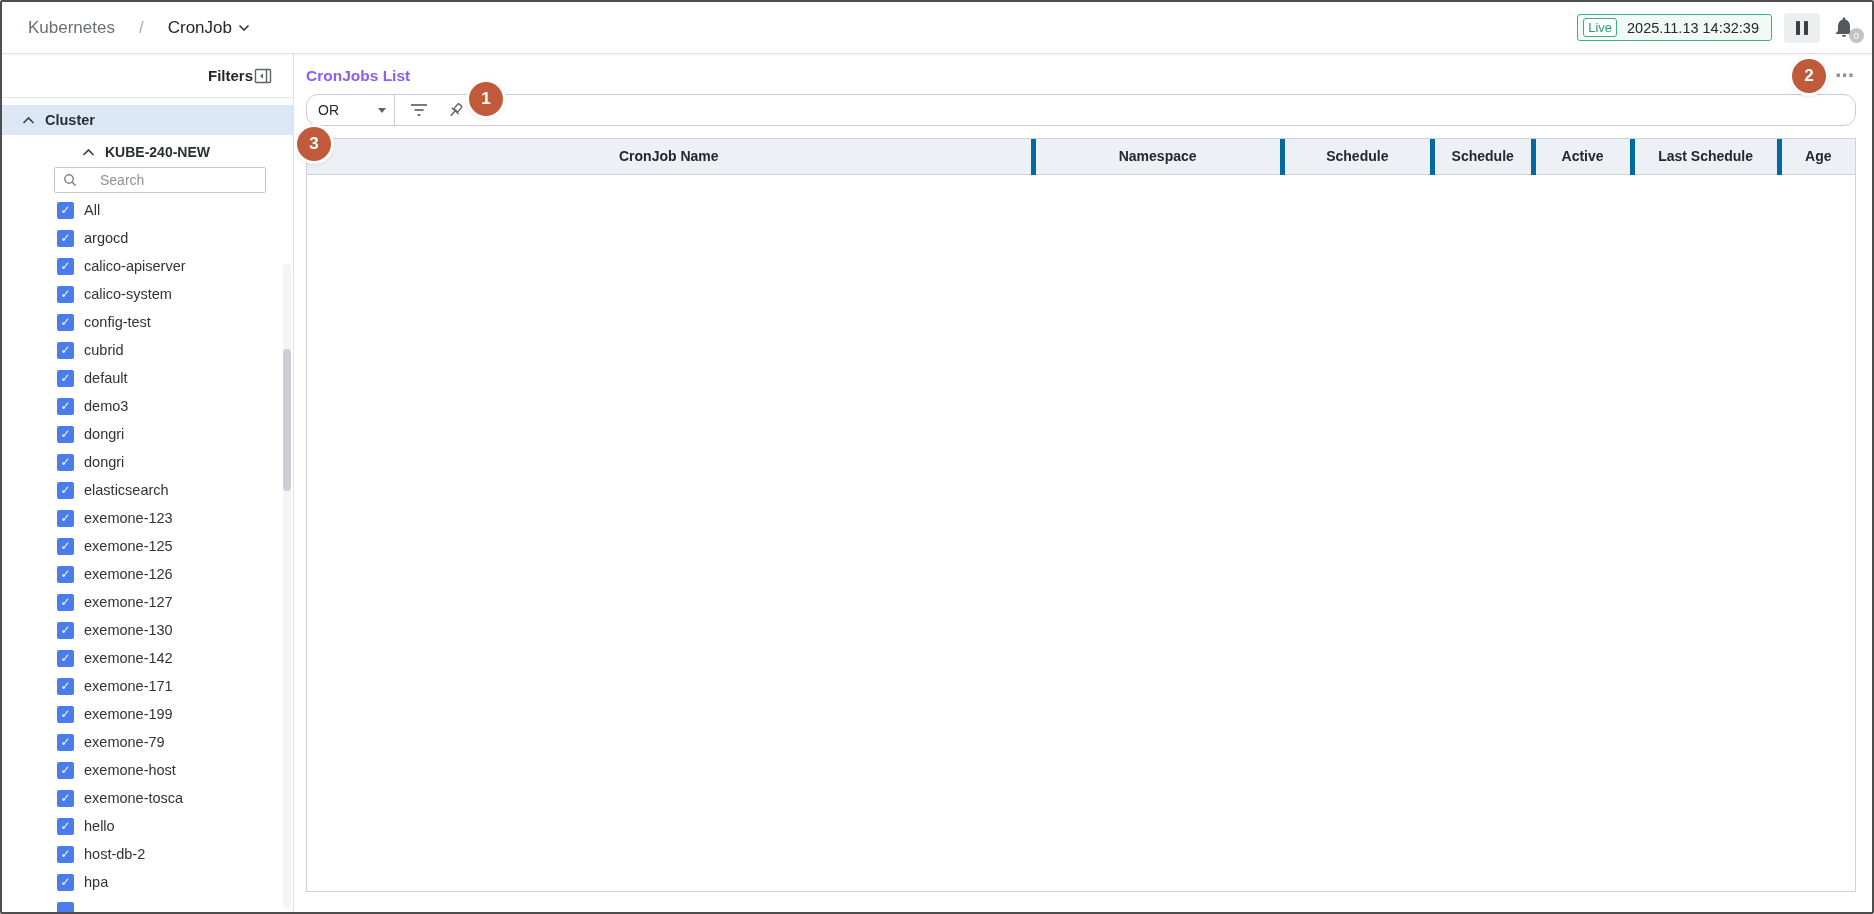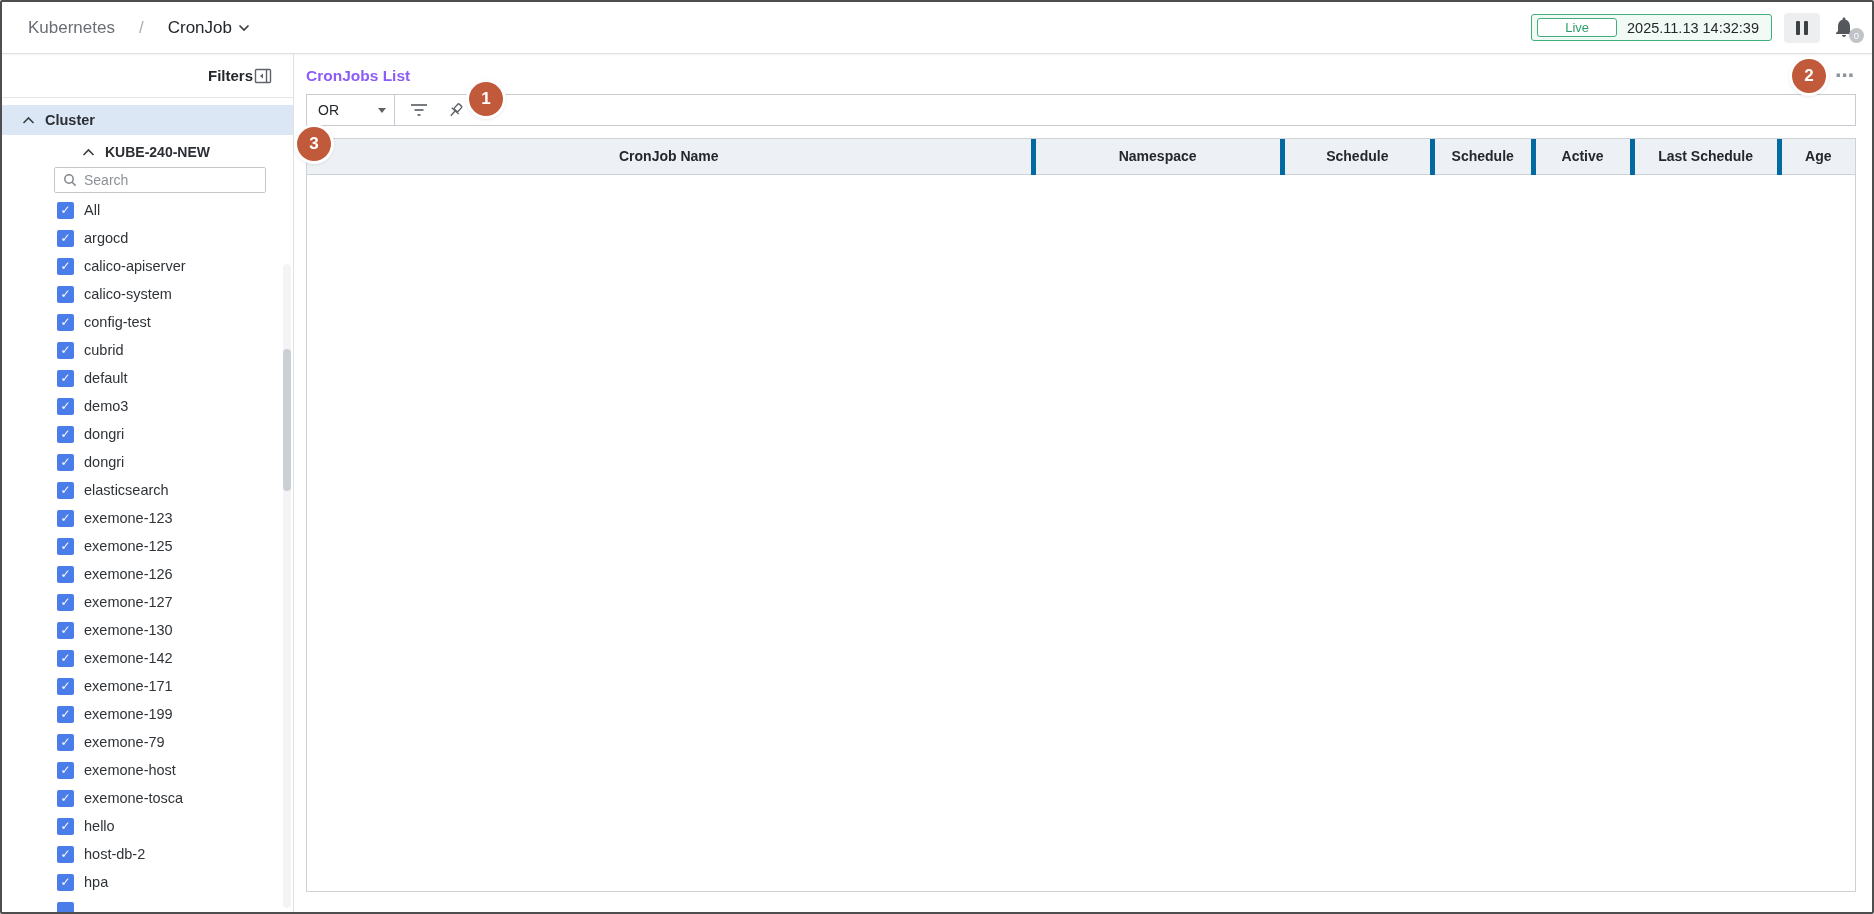--- a/index.html
+++ b/index.html
@@ -23,21 +23,21 @@
   .crumb-root { color:#6a6f75; cursor:pointer; }
   .crumb-sep  { color:#a8adb3; }
   .crumb-cur  { color:#24272b; font-weight:500; display:flex; align-items:center; gap:6px; cursor:pointer; }
   .tb-right { display:flex; align-items:center; gap:12px; }
   .live-box {
     display:flex; align-items:center; gap:10px; height:27px;
     border:1px solid #41af7d; background:#f2faf6; border-radius:3px; padding:0 12px 0 5px;
   }
   .live-pill {
     border:1px solid #41af7d; background:#fff; color:#2f9e6c;
-    font-size:13px; line-height:17px; padding:0 27px; border-radius:3px;
+    font-size:13px; line-height:17px; padding:0 4px; border-radius:3px;
   }
   .live-time { font-size:14.5px; color:#24272b; }
   .pause-btn {
     width:36px; height:30px; background:#eceef0; border-radius:4px;
     display:flex; align-items:center; justify-content:center; gap:4px; cursor:pointer;
   }
   .pause-btn i { display:block; width:4px; height:14px; background:#3b4045; border-radius:1px; }
   .bell-wrap { position:relative; width:26px; height:26px; cursor:pointer; }
   .bell-badge {
     position:absolute; right:-6px; bottom:-2px; width:15px; height:15px; border-radius:50%;
@@ -62,21 +62,21 @@
   }
   .cluster-row .lbl { font-size:14.5px; font-weight:bold; color:#2b2e33; }
   .cluster-node {
     position:absolute; top:84px; left:0; right:0; height:28px;
     display:flex; align-items:center; gap:10px; padding-left:80px; cursor:pointer;
   }
   .cluster-node .lbl { font-size:14px; font-weight:bold; color:#2b2e33; }
   .search-box {
     position:absolute; top:113px; left:52px; width:212px; height:26px;
     border:1px solid #c3c7cc; border-radius:2px; background:#fff;
-    display:flex; align-items:center; gap:7px; padding:0 8px;
+    display:flex; align-items:center; gap:23px; padding:0 8px;
   }
   .search-box input {
     border:none; outline:none; width:100%; font-size:14px; color:#3c4043; background:transparent;
     font-family:inherit;
   }
   .search-box input::placeholder { color:#8d9299; }
   .ns-list { position:absolute; top:142px; left:0; right:10px; bottom:0; overflow:hidden; }
   .ns-item { display:flex; align-items:center; height:28px; padding-left:55px; gap:10px; cursor:pointer; }
   .cb {
     width:17px; height:17px; border-radius:2px; background:#4a7de9; flex:0 0 auto;
@@ -91,21 +91,21 @@
   .main-title {
     position:absolute; top:13px; left:12px; font-size:15.5px; font-weight:bold; color:#8b5cf6;
   }
   .dots-btn {
     position:absolute; top:10px; right:16px; color:#8f949a; font-size:19px; letter-spacing:2px;
     cursor:pointer; font-weight:bold;
   }
 
   .filter-bar {
     position:absolute; top:40px; left:12px; right:16px; height:32px;
-    border:1px solid #c8cbd0; border-radius:0; background:#fff;
+    border:1px solid #c8cbd0; border-radius:12px; background:#fff;
     display:flex; align-items:stretch;
   }
   .op-select {
     width:88px; display:flex; align-items:center; justify-content:space-between;
     padding:0 8px 0 11px; border-right:1px solid #c8cbd0; cursor:pointer;
   }
   .op-select .val { font-size:14px; color:#24272b; }
   .caret-down { width:0; height:0; border-left:4px solid transparent; border-right:4px solid transparent; border-top:5px solid #5f6368; }
   .bar-icons { display:flex; align-items:center; gap:16px; padding-left:14px; }
   .icon-btn { display:flex; align-items:center; justify-content:center; width:20px; height:20px; cursor:pointer; }

